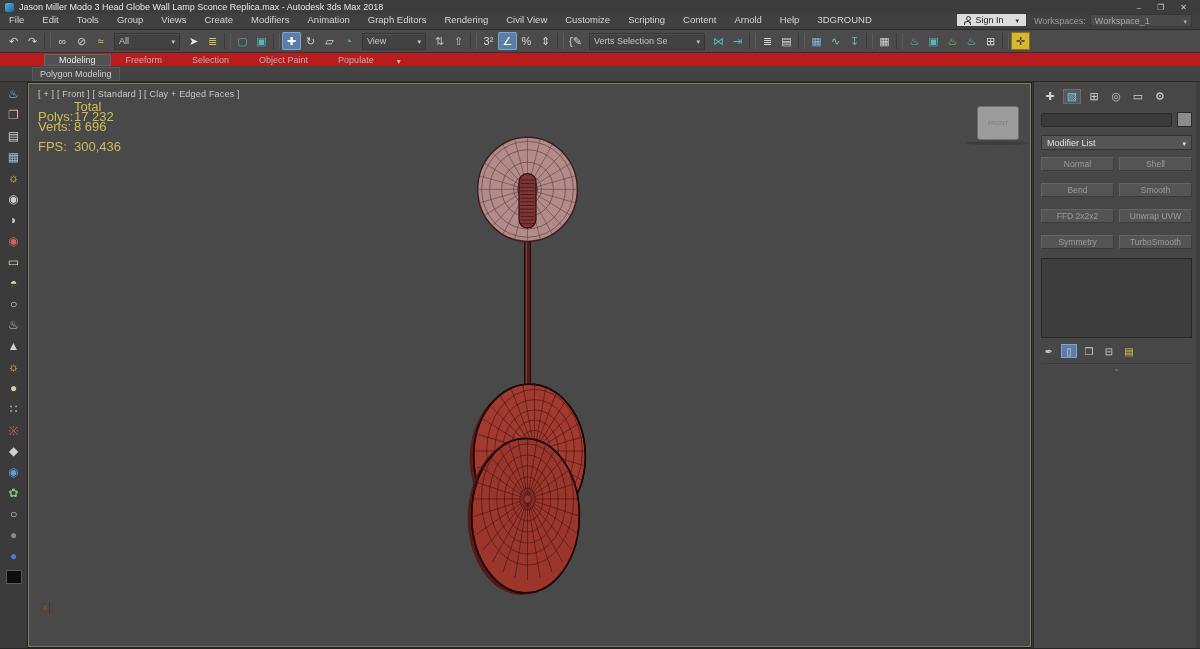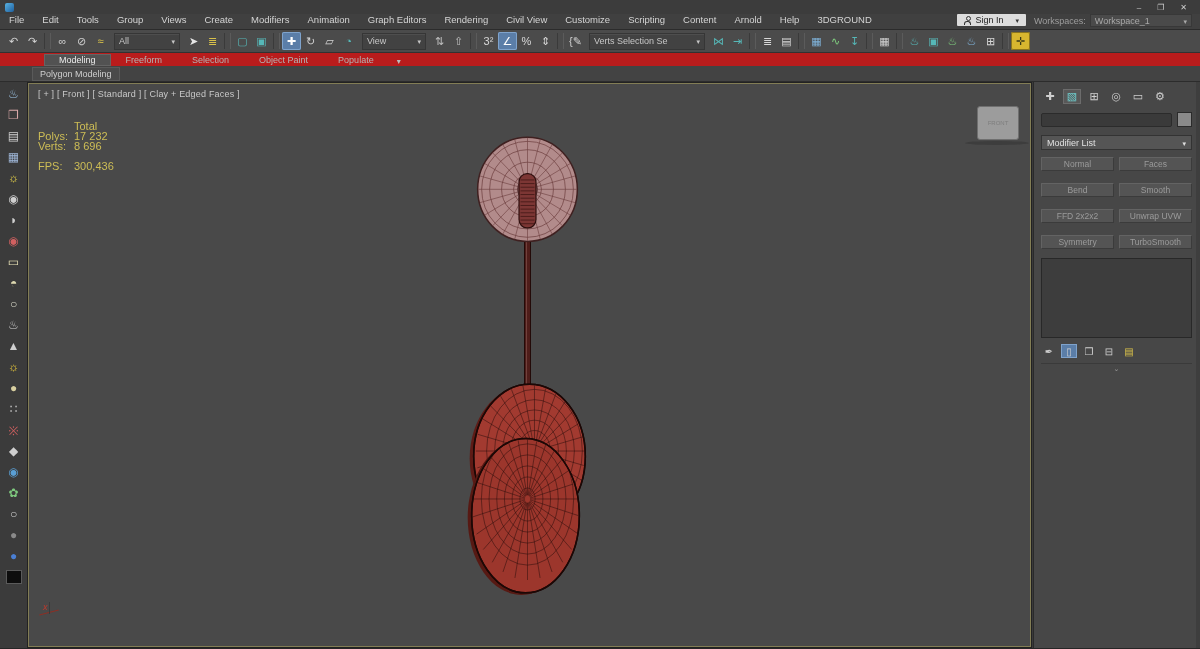--- a/index.html
+++ b/index.html
@@ -39,21 +39,21 @@
   .psub{font-size:9px;color:#cfcfcf;border:1px solid #5a5a5a;background:#4a4a4a;padding:0 7px;height:12px;display:flex;align-items:center}
   
   .main{display:flex;height:566px}
   .lefttools{width:27px;background:#3b3b3b;border-right:1px solid #2a2a2a;display:flex;flex-direction:column;align-items:center;padding-top:2px;flex:none}
   .ltool{width:22px;height:20px;display:flex;align-items:center;justify-content:center;font-size:12px;margin-bottom:1px;flex:none}
   .ltool.framed{width:16px;height:14px;background:#0d0d0d;box-shadow:inset 0 0 0 1px #5a5a5a;margin:3px 0}
   .center{flex:1;display:flex;flex-direction:column;min-width:0}
   .viewport{flex:1;position:relative;background:#494949;border:1px solid #827d55;outline:1px solid #222;margin:1px 2px 1px 0;overflow:hidden}
   .modelsvg{position:absolute;inset:0;width:100%;height:100%}
   .vplabel{position:absolute;left:9px;top:5px;font-size:9px;color:#c9c9c9;letter-spacing:.2px}
-  .stats{position:absolute;left:9px;top:37px;font-size:11px;color:#cdbd56;line-height:10px}
+  .stats{position:absolute;left:9px;top:18px;font-size:13px;color:#cdbd56;line-height:10px}
   .srow{display:flex}
   .slbl{width:36px}
   .fps{margin-top:10px}
   .viewcube{position:absolute;left:948px;top:22px;width:40px;height:32px;background:#9c9c9c;border:1px solid #6f6f6f;border-radius:3px;
     color:#7e7e7e;font-size:6px;display:flex;align-items:center;justify-content:center}
   .vcshadow{position:absolute;left:936px;top:57px;width:64px;height:4px;border-radius:50%;background:#333;opacity:.55}
   .axisgizmo{position:absolute;left:8px;bottom:30px;width:34px;height:22px}
   .axisgizmo .xl{position:absolute;left:6px;top:8px;color:#c0392b;font-size:9px;font-style:italic}
   .axisgizmo .ax{position:absolute;left:2px;top:18px;width:20px;height:1px;background:#8b2f25;transform:rotate(-14deg)}
   .axisgizmo .ay{position:absolute;left:12px;top:8px;width:1px;height:12px;background:#3a3a3a}
@@ -77,20 +77,21 @@
   .sticon.active-blue{background:#5b7ea8;box-shadow:inset 0 0 0 1px #7fa3cc}
   .handle{text-align:center;color:#9a9a9a;font-size:7px;line-height:9px}
   
   .statusbar{height:31px;background:#404040;border-top:1px solid #262626;display:flex;font-size:9px;color:#cfcfcf;box-sizing:border-box}
 </style>
 </head>
 <body>
 
 <div class="titlebar">
   <span class="appicon"></span>
+  <span>Jason Miller Modo 3 Head Globe Wall Lamp Sconce Replica.max - Autodesk 3ds Max 2018</span>
   <span class="winbtns">
     <span>–</span>
     <span>❐</span>
     <span>✕</span>
   </span>
 </div>
 
 <div class="menubar">
   <div class="menus">
 
@@ -430,21 +431,21 @@
       <span class="nameinput"></span>
       <span class="swatch"></span>
     </div>
     <div class="modlist">
       <span>Modifier List</span>
       <span class="dd"></span>
     </div>
     <div class="modgrid">
 
     <span class="modbtn">Normal</span>
-        <span class="modbtn">Faces</span>
+        <span class="modbtn">Shell</span>
         <span class="modbtn">Bend</span>
         <span class="modbtn">Smooth</span>
         <span class="modbtn">FFD 2x2x2</span>
         <span class="modbtn">Unwrap UVW</span>
         <span class="modbtn">Symmetry</span>
         <span class="modbtn">TurboSmooth</span>
       </div>
     <div class="stackbox"></div>
     <div class="stackicons">
 

